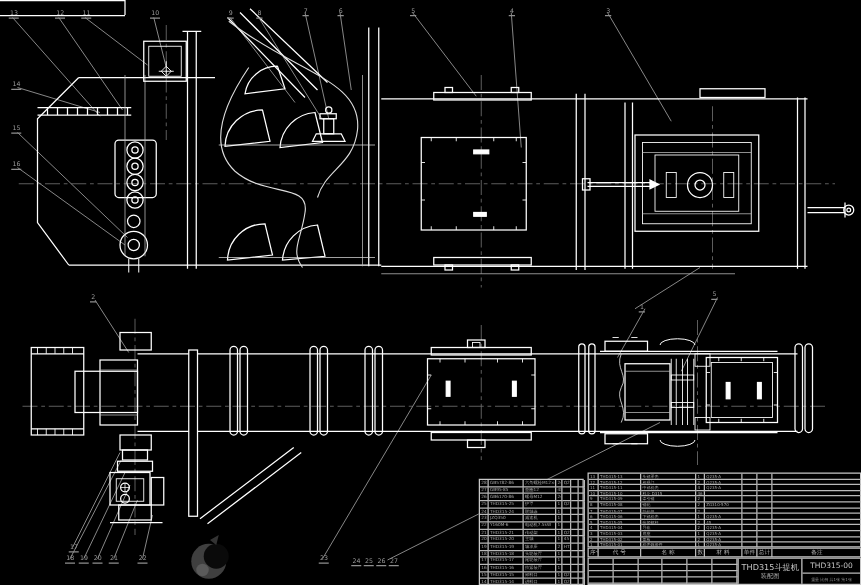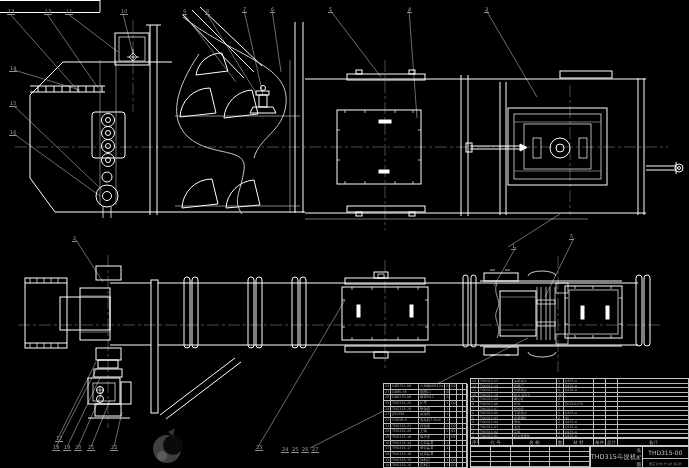--- a/index.html
+++ b/index.html
@@ -22,21 +22,21 @@
   #bom-header{left:470px;top:438px;width:219px;height:8px;
        grid-template-columns:8px 34px 44px 7px 30px 12px 12px 72px;grid-auto-rows:8px;}
   #bom-header .cell{font-size:4.5px;line-height:8px;text-align:center;color:#b5b5b5;}
   
   .tblock{position:absolute;left:470px;top:446px;width:219px;height:22px;box-sizing:border-box;
           border:1px solid #c8c8c8;display:flex;color:#c4c4c4;background:#000;}
   .sig-grid{width:120px;height:100%;display:grid;box-sizing:border-box;
             grid-template-columns:repeat(6,1fr);grid-template-rows:repeat(4,1fr);}
   .sig-grid div{border-right:0.5px solid #b9b9b9;border-bottom:0.5px solid #b9b9b9;}
   .tb-title{width:53px;box-sizing:border-box;border-left:1px solid #c8c8c8;border-right:1px solid #c8c8c8;
-            display:flex;flex-direction:row;justify-content:center;align-items:center;}
+            display:flex;flex-direction:column;justify-content:center;align-items:center;}
   .tb-title .t1{font-size:6.5px;line-height:8px;white-space:nowrap;}
   .tb-title .t2{font-size:5px;line-height:7px;color:#adadad;}
   .tb-no{width:46px;display:flex;flex-direction:column;}
   .tb-no .n1{font-size:6px;line-height:11px;text-align:center;border-bottom:0.5px solid #b9b9b9;}
   .tb-no .n2{font-size:3.2px;line-height:10px;text-align:center;color:#8f8f8f;white-space:nowrap;}
 </style>
 </head>
 <body>
 
 <div class="canvas">

